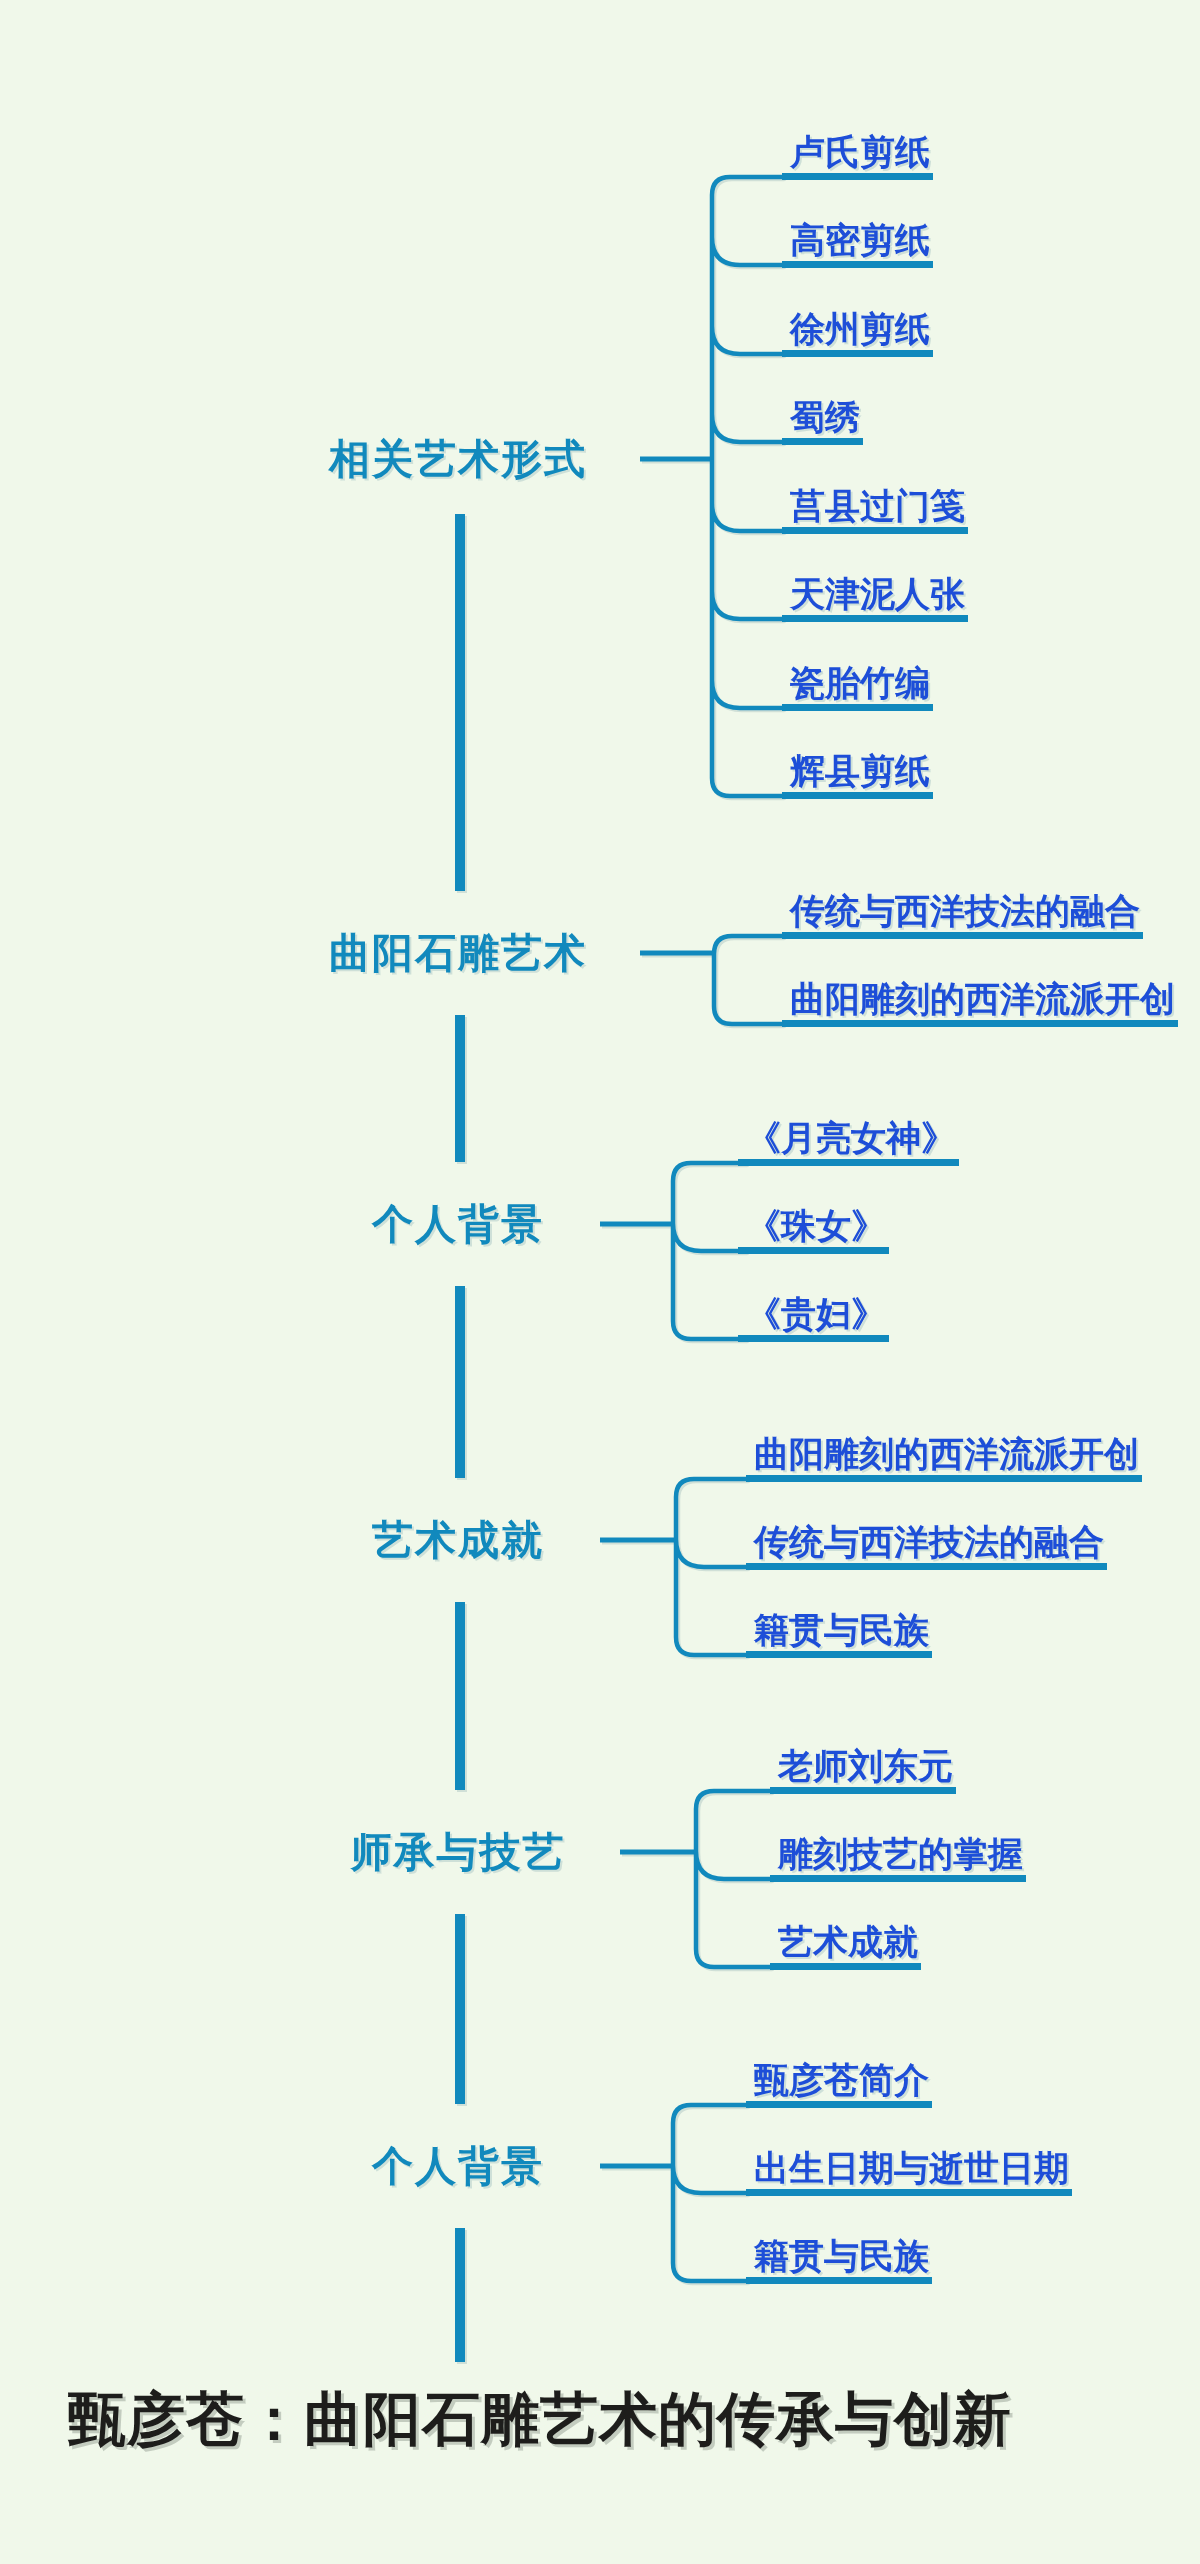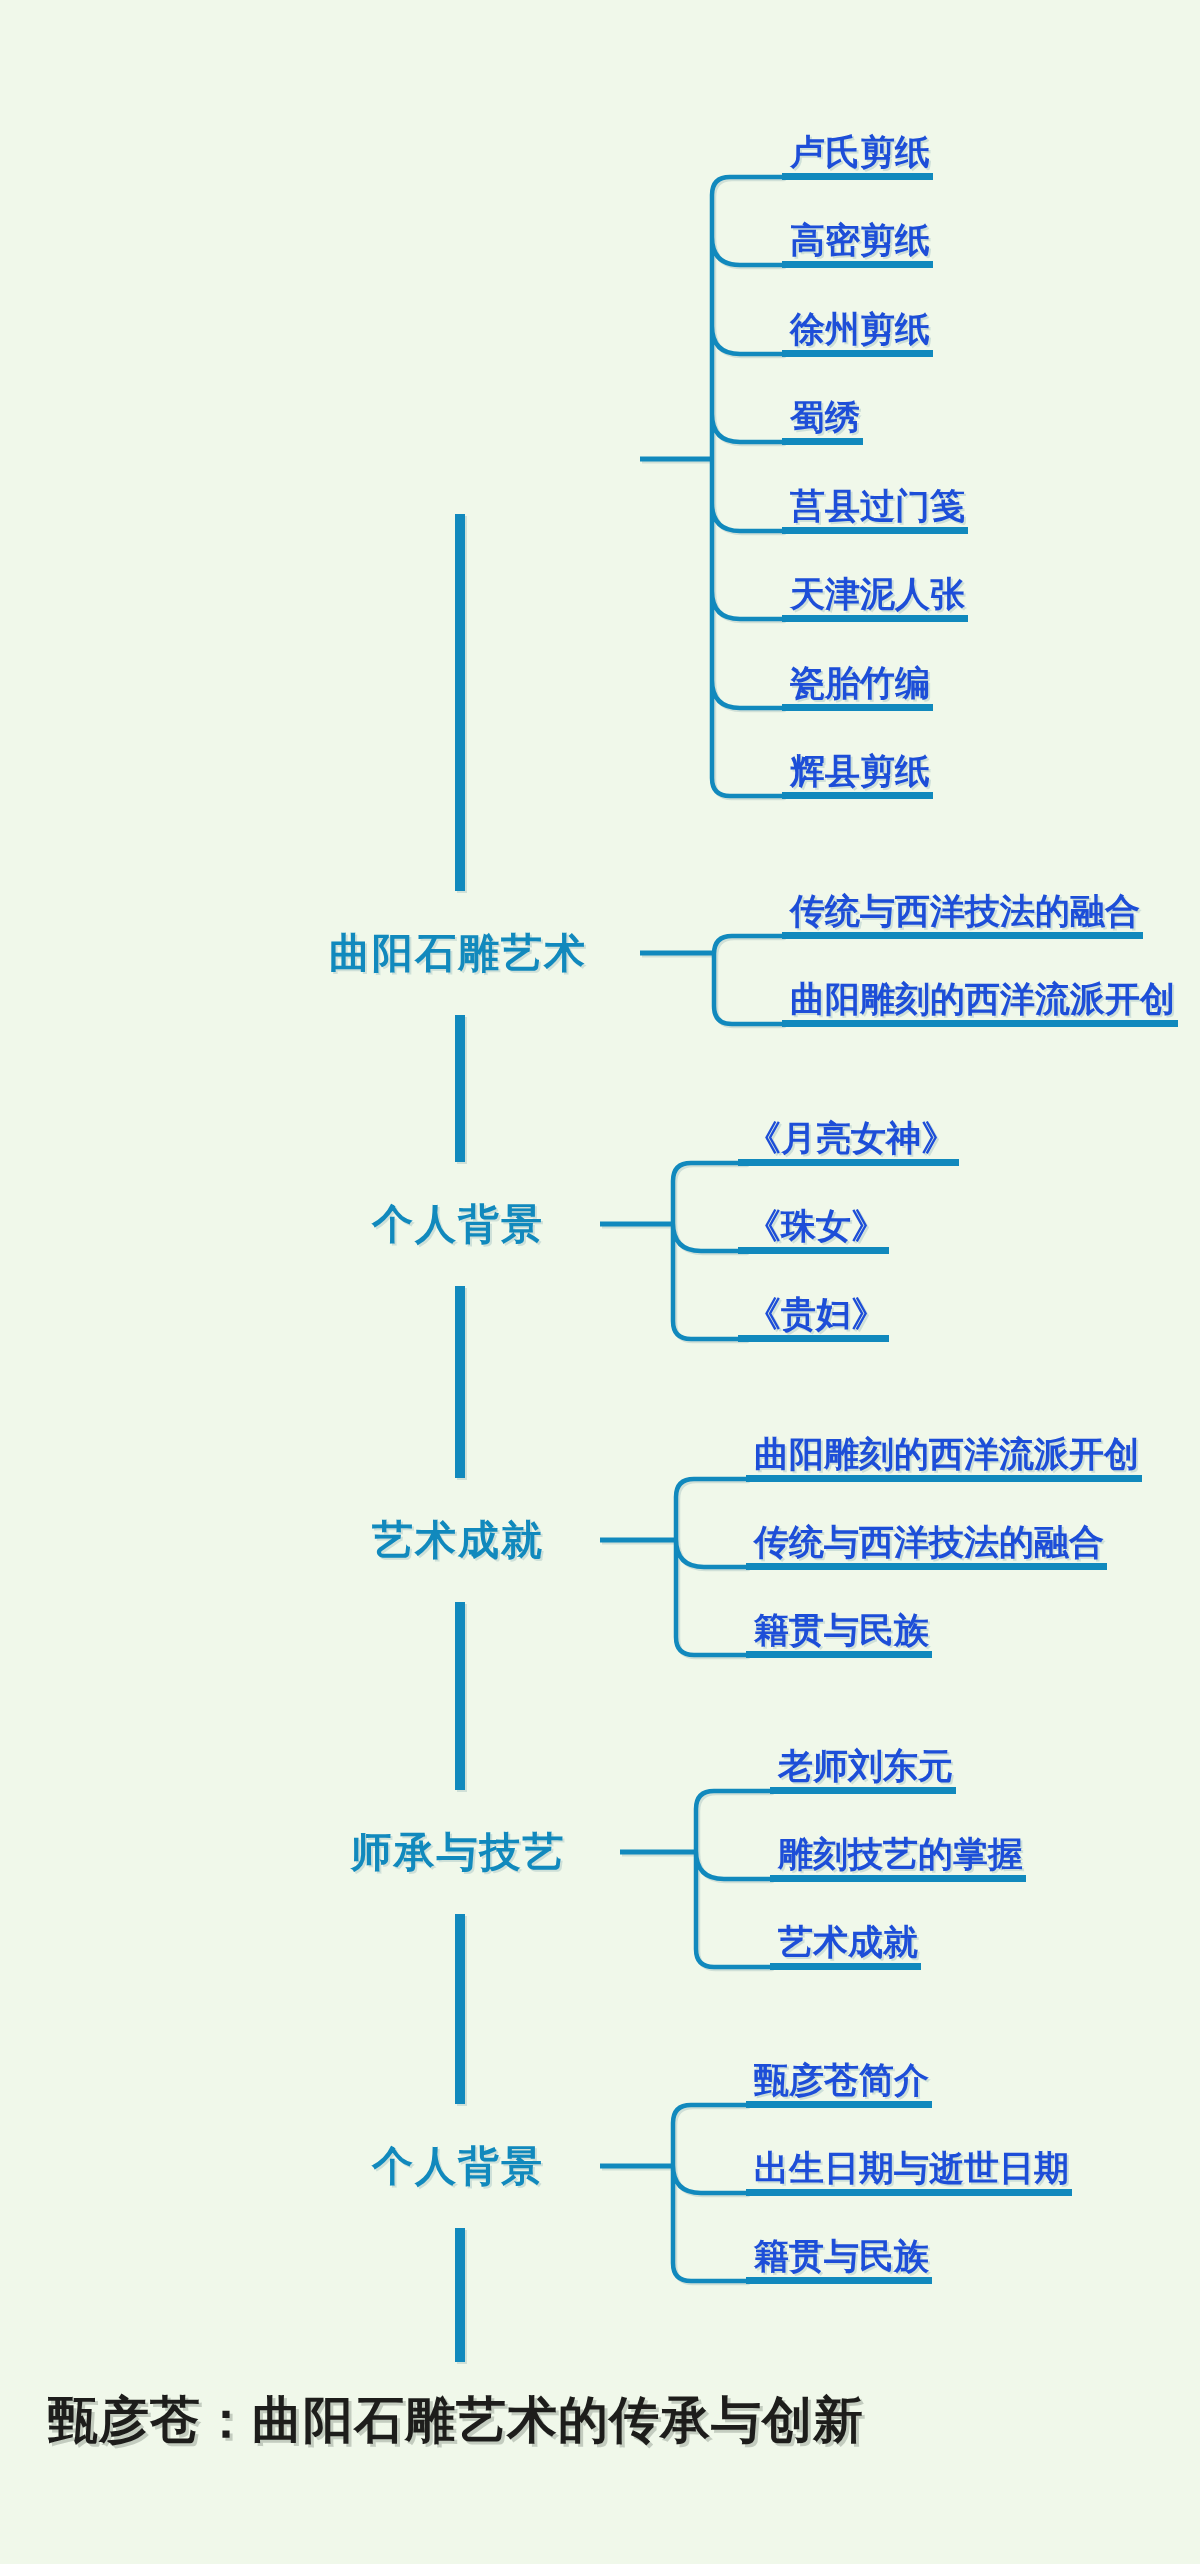--- a/index.html
+++ b/index.html
@@ -18,22 +18,22 @@
     white-space:nowrap;text-shadow:2px 2px 0 rgba(120,160,170,0.28);
   }
   .leaf{
     position:absolute;
     color:#1d4ed8;font-size:35px;font-weight:bold;line-height:35px;
     white-space:nowrap;padding:0 3px 4px 8px;
     border-bottom:7px solid #1189bd;
     text-shadow:2px 2px 0 rgba(120,160,170,0.28);
   }
   .root-title{
-    position:absolute;left:48px;top:2420px;transform:translateY(-50%);
-    color:#1d1d1b;font-size:50px;font-weight:bold;letter-spacing:1px;
+    position:absolute;left:68px;top:2420px;transform:translateY(-50%);
+    color:#1d1d1b;font-size:58px;font-weight:bold;letter-spacing:1px;
     white-space:nowrap;text-shadow:3px 3px 0 rgba(140,150,140,0.45);
   }
 </style>
 </head>
 <body>
 
 <div id="canvas">
 
   <svg id="lines" viewBox="0 0 1200 2564" xmlns="http://www.w3.org/2000/svg">
 
@@ -57,20 +57,21 @@
     <path fill="none" stroke="#1189bd" stroke-width="4.5" stroke-linecap="round" stroke-linejoin="round" d="M746 1479H694Q676 1479 676 1497V1637Q676 1655 694 1655H746
              M676 1539Q676 1567 704 1567H746"></path>
 
     <path fill="none" stroke="#1189bd" stroke-width="4.5" stroke-linecap="round" stroke-linejoin="round" d="M770 1791H714Q696 1791 696 1809V1949Q696 1967 714 1967H770
              M696 1851Q696 1879 724 1879H770"></path>
 
     <path fill="none" stroke="#1189bd" stroke-width="4.5" stroke-linecap="round" stroke-linejoin="round" d="M746 2105H691Q673 2105 673 2123V2263Q673 2281 691 2281H746
              M673 2165Q673 2193 701 2193H746"></path>
   </svg>
 
+  <div class="branch" style="top:459px">相关艺术形式</div>
   <div class="branch" style="top:953px">曲阳石雕艺术</div>
   <div class="branch" style="top:1224px">个人背景</div>
   <div class="branch" style="top:1540px">艺术成就</div>
   <div class="branch" style="top:1852px">师承与技艺</div>
   <div class="branch" style="top:2166px">个人背景</div>
 
   <div class="leaf" style="left:782px;top:134px">卢氏剪纸</div>
   <div class="leaf" style="left:782px;top:222px">高密剪纸</div>
   <div class="leaf" style="left:782px;top:311px">徐州剪纸</div>
   <div class="leaf" style="left:782px;top:399px">蜀绣</div>

